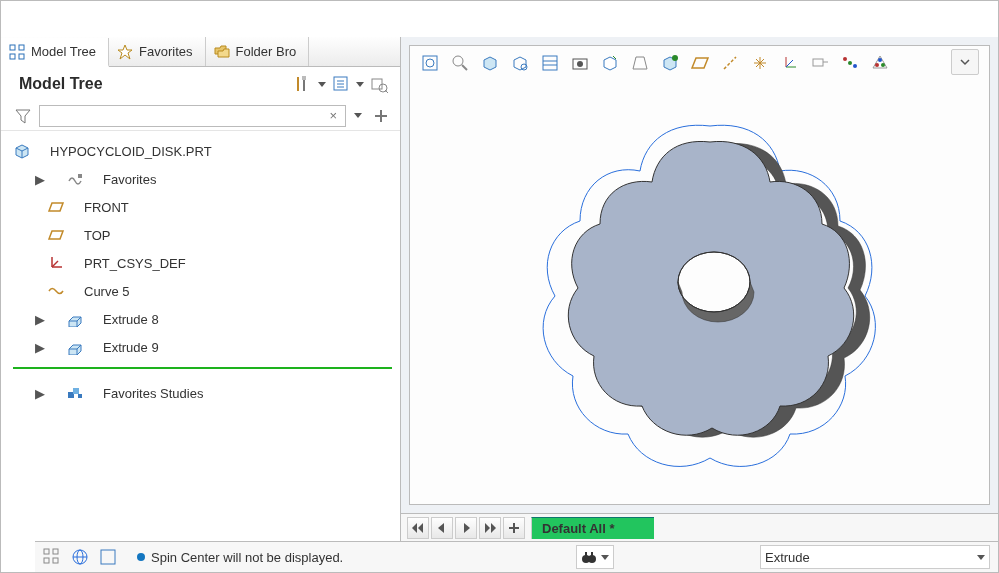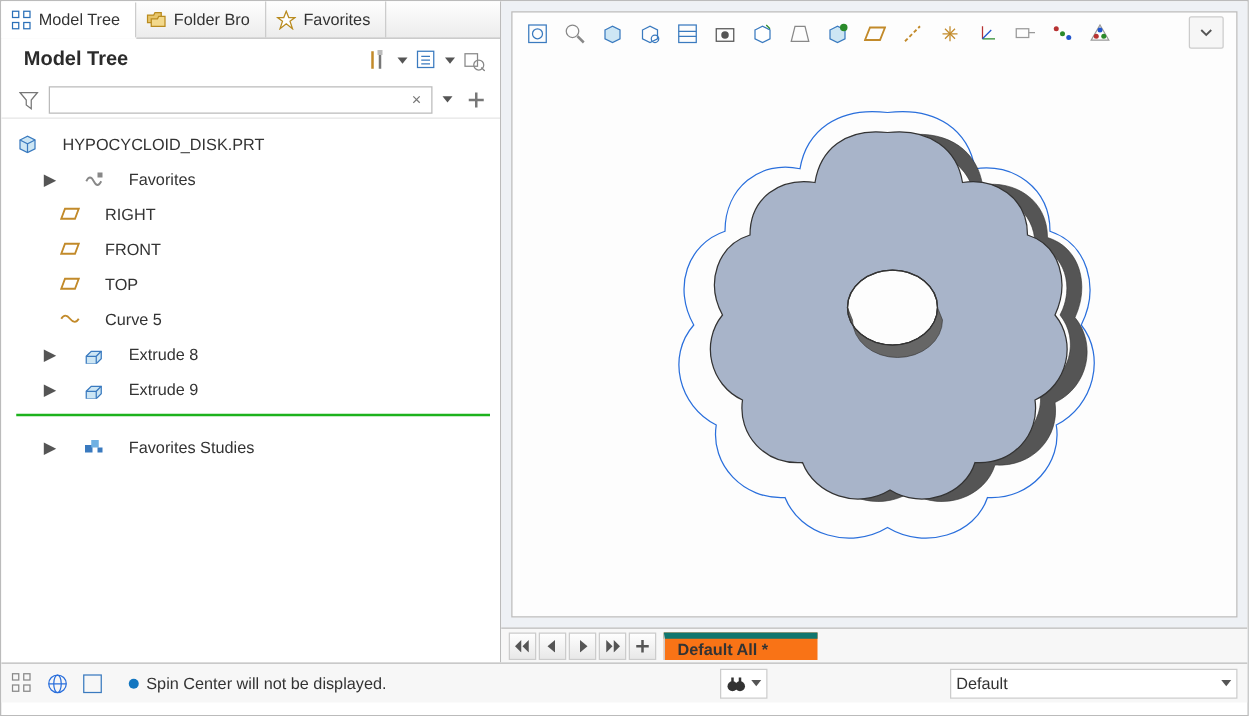--- a/index.html
+++ b/index.html
@@ -1,17 +1,17 @@
 <!DOCTYPE html>
 <html><head>
 <meta charset="utf-8">
 <style>
 * { box-sizing: border-box; margin: 0; padding: 0; font-family: "Segoe UI", Arial, sans-serif; font-size: 13px; color: #333; }
 body { width: 999px; height: 573px; background: #fff; display: flex; flex-direction: column; overflow: hidden; border:1px solid #bbb;}
-.main-row { display: flex; height: 529px; }
+.main-row { display: flex; height: 529px; margin-top: 36px; }
 .left-pane { width: 400px; display: flex; flex-direction: column; border-right: 1px solid #bbb; background: #fff; }
 .tabs-row { display: flex; height: 30px; background: linear-gradient(#fefefe, #ececec); border-bottom: 1px solid #bbb; }
 .tab { display: flex; align-items: center; padding: 0 12px 0 8px; gap: 6px; color: #444; border-right: 1px solid #ccc; cursor: pointer; }
 .tab.active { background: #fff; border-bottom: 2px solid #fff; position: relative; top: 1px; }
 .panel-header { display: flex; align-items: center; height: 34px; padding: 0 10px 0 18px; }
 .panel-title { font-size: 16px; font-weight: 600; color: #2b2b2b; }
 .header-tools { margin-left: auto; display: flex; align-items: center; gap: 2px; }
 .header-btn { width: 22px; height: 22px; display: flex; align-items: center; justify-content: center; }
 .dd { width: 12px; height: 22px; display: flex; align-items: center; justify-content: center; }
 .search-row { display: flex; align-items: center; height: 30px; padding: 0 8px 0 12px; gap: 6px; border-bottom: 1px solid #e5e5e5; }
@@ -28,22 +28,22 @@
 .green-line { height: 2px; background: #1db21d; margin: 6px 8px 10px 8px; }
 .right-pane { flex: 1; display: flex; flex-direction: column; background:#eef1f5; }
 .viewport-wrap { flex:1; padding:8px; }
 .viewport { width: 100%; height: 100%; background: #fdfdfd; border: 1px solid #bbb; position: relative; }
 .vp-toolbar { position: absolute; top: 4px; left: 6px; display: flex; gap: 2px; }
 .vp-btn { width: 28px; height: 26px; display: flex; align-items: center; justify-content: center; border-radius: 2px; }
 .vp-toolbar-end { position:absolute; top:3px; right:10px; width:28px; height:26px; border:1px solid #ccc; background:#f6f6f6; border-radius:2px; display:flex;align-items:center;justify-content:center;}
 .model-svg { position: absolute; top: 40px; left: 100px; }
 .views-bar { height: 28px; display: flex; align-items: center; padding: 0 6px; gap: 2px; border-top:1px solid #bbb; background:#f7f7f7;}
 .views-btn { width: 22px; height: 22px; display:flex;align-items:center;justify-content:center; border:1px solid #ccc; background:linear-gradient(#fefefe,#e8e8e8); }
-.views-label { font-weight: 600; font-size: 13px; padding-left: 10px; border-left:1px solid #ccc; margin-left:4px; height:22px; display:flex;align-items:center; background:#f97316; padding-right:40px; border-top:5px solid #0f766e;}
-.status-bar { height: 32px; display: flex; align-items: center; padding: 0 8px; background: #f7f7f7; border-top:1px solid #bbb; gap:10px;}
+.views-label { font-weight: 600; font-size: 13px; padding-left: 10px; border-left:1px solid #ccc; margin-left:4px; height:22px; display:flex;align-items:center; background:#22c55e; padding-right:40px; border-top:1px solid #0f766e;}
+.status-bar { height: 32px; display: flex; align-items: center; padding: 0 8px; background: #f7f7f7; border-top:1px solid #bbb; gap:10px;margin-left:34px;}
 .sb-icons { display:flex; gap:10px; align-items:center;}
 .sb-msg { margin-left: 10px; display:flex; align-items:center; gap:6px;}
 .sb-dot { width:8px;height:8px;border-radius:50%; background:#1376c0;}
 .sb-right { margin-left:auto; display:flex; align-items:center; gap:8px;}
 .sb-dd { padding:2px 4px; border:1px solid #ccc; background:#fff; display:flex; align-items:center; gap:4px; height:24px;}
 .tri-down { display:inline-block; width:0;height:0;border-left:4px solid transparent;border-right:4px solid transparent;border-top:5px solid #555;}
 svg { display:block; }
 </style>
 </head>
 <body>
@@ -58,33 +58,33 @@
               <rect x="10" y="1" width="5" height="5" fill="none" stroke="#2b70b8"></rect>
               <rect x="1" y="10" width="5" height="5" fill="none" stroke="#2b70b8"></rect>
               <rect x="10" y="10" width="5" height="5" fill="none" stroke="#2b70b8"></rect>
             </svg>
         </span>
         <span>Model Tree</span>
       </div>
       <div class="tab">
         <span class="icon">
           <svg width="16" height="16">
+              <polygon points="8,1 10,6 15,6 11,9 13,15 8,11 3,15 5,9 1,6 6,6" fill="#fff" stroke="#b98b1f"></polygon>
+            </svg>
+        </span>
+        <span>Favorites</span>
+      </div>
+      <div class="tab">
+        <span class="icon">
+          <svg width="16" height="16">
               <path d="M1 4 h5 l1 -2 h5 v8 h-11 z" fill="#e7c56b" stroke="#b98b1f"></path>
               <path d="M4 7 h5 l1 -2 h5 v8 h-11 z" fill="#f3d98c" stroke="#b98b1f"></path>
             </svg>
         </span>
         <span>Folder Bro</span>
-      </div>
-      <div class="tab">
-        <span class="icon">
-          <svg width="16" height="16">
-              <polygon points="8,1 10,6 15,6 11,9 13,15 8,11 3,15 5,9 1,6 6,6" fill="#fff" stroke="#b98b1f"></polygon>
-            </svg>
-        </span>
-        <span>Favorites</span>
       </div>
     </div>
 
     <div class="panel-header">
       <span class="panel-title">Model Tree</span>
       <div class="header-tools">
         <div class="header-btn">
             <svg width="18" height="18">
               <rect x="3" y="2" width="2" height="14" fill="#c28a2a"></rect>
               <rect x="9" y="2" width="2" height="14" fill="#777"></rect>
@@ -155,37 +155,39 @@
             </svg>
           </span>
         <span>Favorites</span>
       </div>
       <div class="tree-row indent1b">
         <span class="icon">
             <svg width="16" height="12">
               <polygon points="1,10 4,2 15,2 12,10" fill="none" stroke="#c28a2a" stroke-width="1.5"></polygon>
             </svg>
           </span>
-        <span>RIGHT</span>
+        <span>FRONT</span>
       </div>
       <div class="tree-row indent1b">
         <span class="icon">
             <svg width="16" height="12">
               <polygon points="1,10 4,2 15,2 12,10" fill="none" stroke="#c28a2a" stroke-width="1.5"></polygon>
             </svg>
           </span>
-        <span>FRONT</span>
+        <span>TOP</span>
       </div>
       <div class="tree-row indent1b">
         <span class="icon">
-            <svg width="16" height="12">
-              <polygon points="1,10 4,2 15,2 12,10" fill="none" stroke="#c28a2a" stroke-width="1.5"></polygon>
-            </svg>
-          </span>
-        <span>TOP</span>
+            <svg width="16" height="16">
+              <line x1="4" y1="12" x2="4" y2="2" stroke="#b73232" stroke-width="1.5"></line>
+              <line x1="4" y1="12" x2="14" y2="12" stroke="#b73232" stroke-width="1.5"></line>
+              <line x1="4" y1="12" x2="10" y2="6" stroke="#b73232" stroke-width="1.5"></line>
+            </svg>
+          </span>
+        <span>PRT_CSYS_DEF</span>
       </div>
       <div class="tree-row indent1b">
         <span class="icon">
             <svg width="16" height="12">
               <path d="M1 6 Q 4 1, 8 6 T 15 6" fill="none" stroke="#c28a2a" stroke-width="1.5"></path>
             </svg>
           </span>
         <span>Curve 5</span>
       </div>
       <div class="tree-row indent1">
@@ -460,17 +462,17 @@
             <circle cx="5" cy="9" r="4" fill="#333"></circle>
             <circle cx="11" cy="9" r="4" fill="#333"></circle>
             <rect x="4" y="2" width="2" height="4" fill="#333"></rect>
             <rect x="10" y="2" width="2" height="4" fill="#333"></rect>
           </svg>
         </span>
       <span class="tri-down"></span>
     </div>
     <div style="width:130px"></div>
     <div class="sb-dd" style="width:230px;justify-content:space-between">
-      <span>Default</span>
+      <span>Extrude</span>
       <span class="tri-down"></span>
     </div>
   </div>
 </div>
 
 </body></html>

